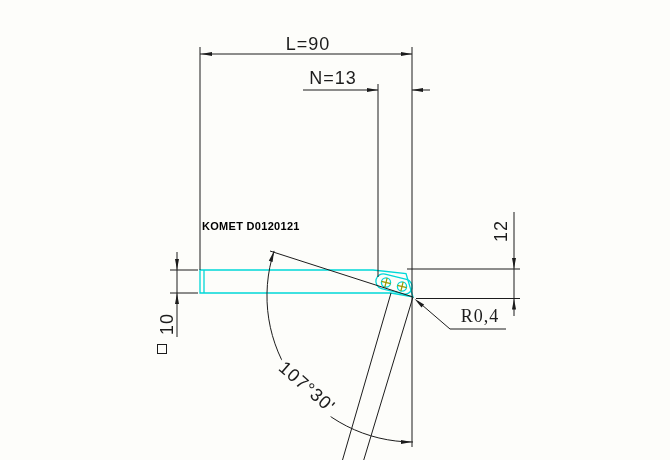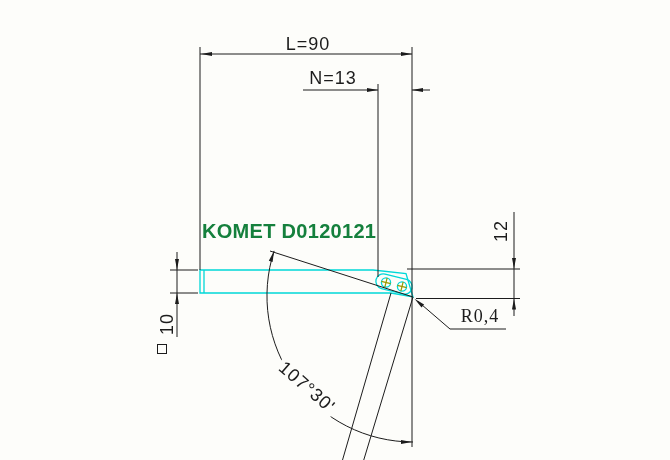--- a/index.html
+++ b/index.html
@@ -20,22 +20,22 @@
     letter-spacing:1px;
     white-space:nowrap;
     transform:translate(-50%,-50%);
     line-height:1;
   }
   .lbl.rot-ccw{transform:translate(-50%,-50%) rotate(-90deg);}
   .lbl.rot41{transform:translate(-50%,-50%) rotate(41deg);background:#fdfdfa;padding:1px 3px;}
   .lbl.rot17{transform:translate(-50%,-50%) rotate(17deg);}
   .part-label{
     position:absolute;left:202px;top:189px;
-    font-size:20px;font-weight:700;letter-spacing:.3px;
-    color:#15803d;white-space:nowrap;line-height:1;
+    font-size:11px;font-weight:700;letter-spacing:.3px;
+    color:#000000;white-space:nowrap;line-height:1;
   }
   .square-symbol{
     position:absolute;left:157px;top:312px;
     width:8px;height:8px;
     border:1.4px solid #1c1c1c;
     background:transparent;
   }
 </style>
 </head>
 <body>

